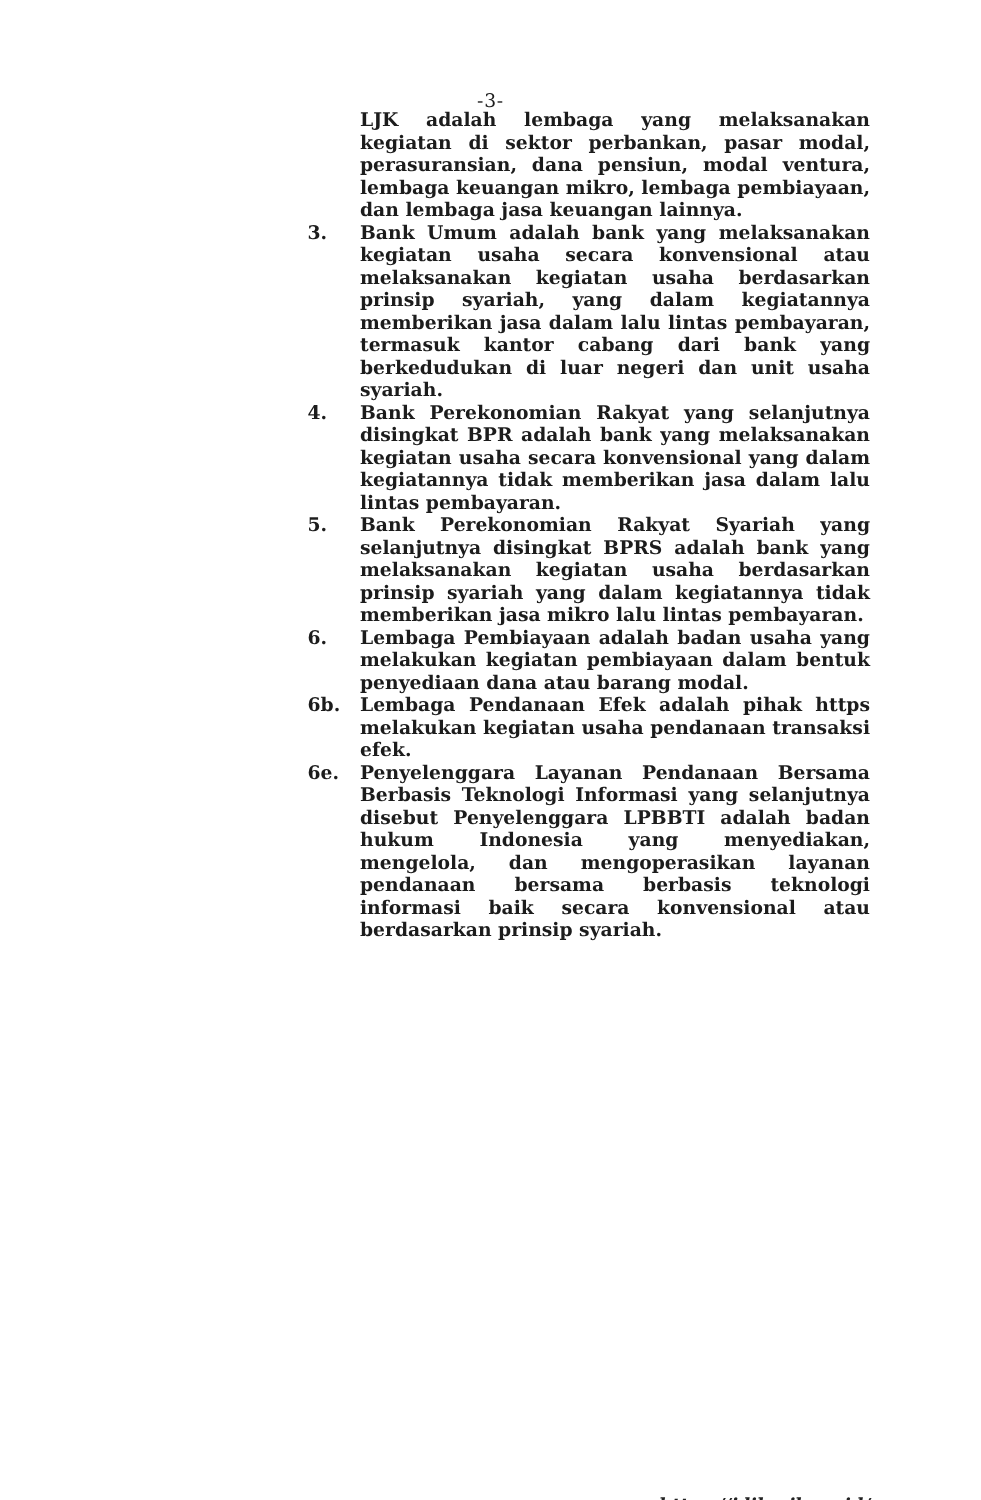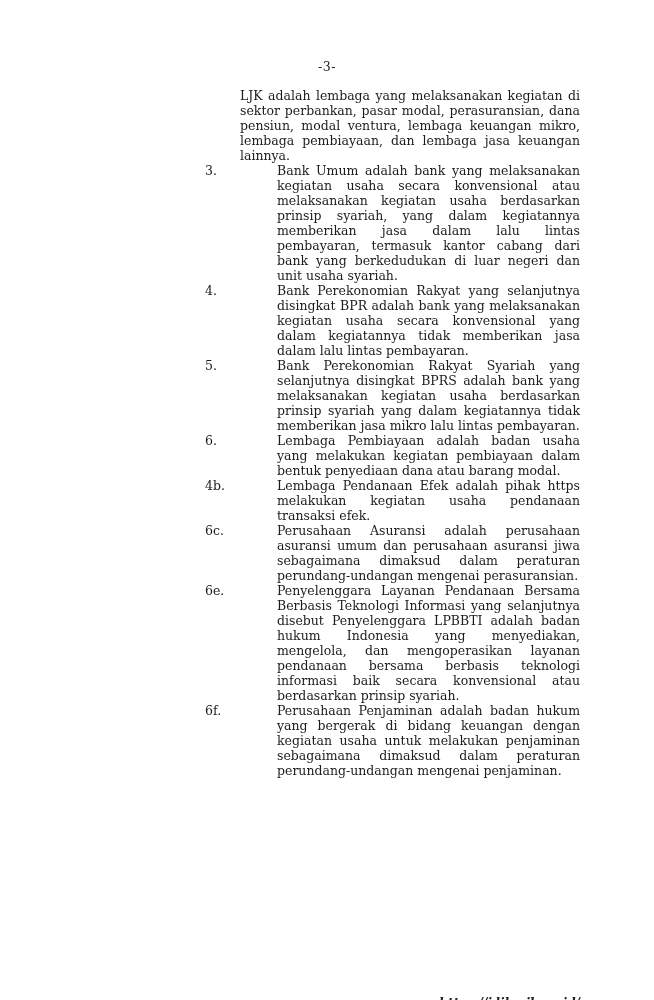--- a/index.html
+++ b/index.html
@@ -20,43 +20,43 @@
     position: absolute;
     top: 59px;
     left: 0;
     width: 654px;
     text-align: center;
     font-size: 12.5px;
     letter-spacing: 0.5px;
   }
   .content {
     position: absolute;
-    top: 88px;
+    top: 72px;
     left: 205px;
     width: 375px;
     font-size: 12.5px;
     line-height: 15px;
+    font-weight: bold;
   }
   .intro {
     margin-left: 35px;
     text-align: justify;
   }
   .item {
     display: flex;
     align-items: flex-start;
   }
   .item .num {
     width: 35px;
     flex-shrink: 0;
     text-align: left;
   }
   .item .txt {
     flex: 1;
     text-align: justify;
-    margin-left: 37px;
   }
   .footer {
     position: absolute;
     top: 996px;
     left: 0;
     width: 580px;
     text-align: right;
     font-size: 12px;
     font-style: italic;
     font-weight: 600;
@@ -83,33 +83,25 @@
         </div>
         <div class="item">
           <div class="num">5.</div>
           <div class="txt">Bank Perekonomian Rakyat Syariah yang selanjutnya disingkat BPRS adalah bank yang melaksanakan kegiatan usaha berdasarkan prinsip syariah yang dalam kegiatannya tidak memberikan jasa mikro lalu lintas pembayaran.</div>
         </div>
         <div class="item">
           <div class="num">6.</div>
           <div class="txt">Lembaga Pembiayaan adalah badan usaha yang melakukan kegiatan pembiayaan dalam bentuk penyediaan dana atau barang modal.</div>
         </div>
         <div class="item">
-          <div class="num">4b.</div>
+          <div class="num">6b.</div>
           <div class="txt">Lembaga Pendanaan Efek adalah pihak https melakukan kegiatan usaha pendanaan transaksi efek.</div>
-        </div>
-        <div class="item">
-          <div class="num">6c.</div>
-          <div class="txt">Perusahaan Asuransi adalah perusahaan asuransi umum dan perusahaan asuransi jiwa sebagaimana dimaksud dalam peraturan perundang-undangan mengenai perasuransian.</div>
         </div>
         <div class="item">
           <div class="num">6e.</div>
           <div class="txt">Penyelenggara Layanan Pendanaan Bersama Berbasis Teknologi Informasi yang selanjutnya disebut Penyelenggara LPBBTI adalah badan hukum Indonesia yang menyediakan, mengelola, dan mengoperasikan layanan pendanaan bersama berbasis teknologi informasi baik secara konvensional atau berdasarkan prinsip syariah.</div>
-        </div>
-        <div class="item">
-          <div class="num">6f.</div>
-          <div class="txt">Perusahaan Penjaminan adalah badan hukum yang bergerak di bidang keuangan dengan kegiatan usaha untuk melakukan penjaminan sebagaimana dimaksud dalam peraturan perundang-undangan mengenai penjaminan.</div>
         </div>
       </div>
   </div>
 
   <div class="footer">https://jdih.ojk.go.id/</div>
 
 </div>
 
 </body></html>

